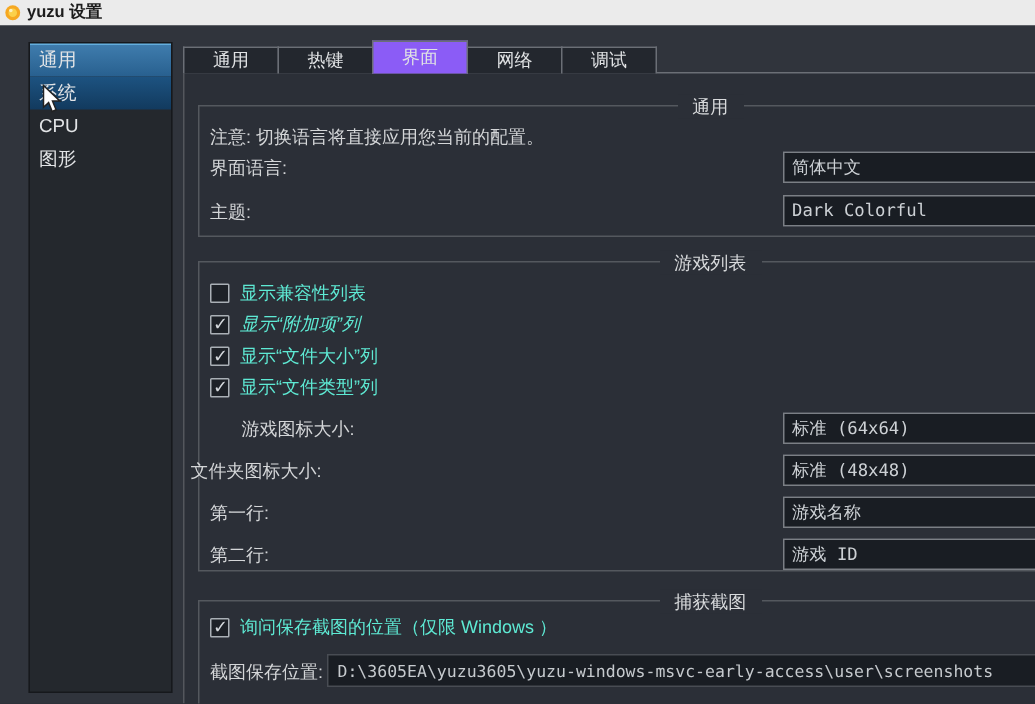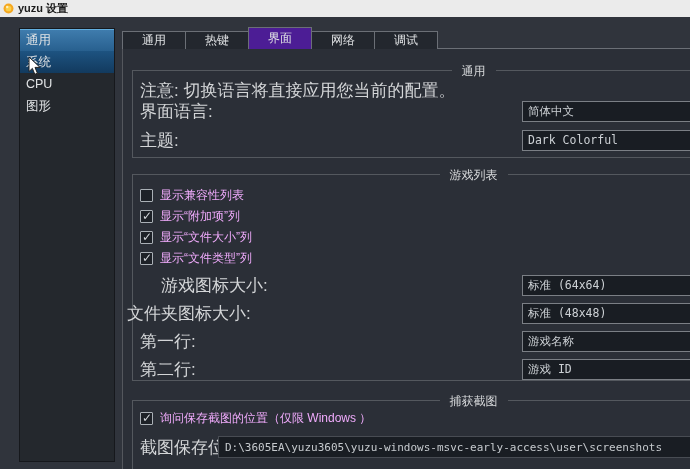--- a/index.html
+++ b/index.html
@@ -37,38 +37,38 @@
   .side-item.hov { background:linear-gradient(#1d5381,#123a5e); }
 
   
   .tab {
     position:absolute; top:31px; height:18px; width:64px;
     background:#23272e; border:1px solid #6b6f76; border-bottom:none;
     font-size:12px; color:#e0e2e4; text-align:center; line-height:17px;
     z-index:1; white-space:nowrap;
   }
   .tab.active {
-    top:27px; height:22px; line-height:21px; background:#4c1d95; z-index:3;
+    top:27px; height:22px; line-height:21px; background:#8b5cf6; z-index:3;
   }
   .panel {
     position:absolute; left:122px; top:48px; width:700px; height:421px;
     background:#2b2f37; border-top:1px solid #6b6f76; border-left:1px solid #54575d;
     z-index:0;
   }
   
   .group {
     position:absolute; border:1px solid #54585e; width:683px;
   }
   .group-title {
     position:absolute; top:-8px; left:50%; transform:translateX(-50%);
     background:#2b2f37; padding:0 10px; font-size:12px; color:#d8dadc;
     line-height:16px; white-space:nowrap; z-index:2;
   }
   .lbl {
-    position:absolute; font-size:17px; color:#d4d6d8; line-height:14px; white-space:nowrap;
+    position:absolute; font-size:12px; color:#d4d6d8; line-height:14px; white-space:nowrap;
   }
   .note { color:#d4d6d8; }
   .combo {
     position:absolute; left:522px; width:285px; height:21px;
     background:#191d23; border:1px solid #7b7f85;
     font-family:"DejaVu Sans Mono","Liberation Mono",monospace;
     font-size:11.5px; color:#cdd1d5; line-height:19px; padding-left:5px;
     white-space:nowrap; overflow:hidden;
   }
   .cb-row {
@@ -76,21 +76,21 @@
   }
   .cb {
     width:13px; height:13px; flex:0 0 auto;
     background:#1d2127; border:1px solid #aab0b6; border-radius:1px;
     position:relative;
   }
   .cb.checked::after {
     content:"✓"; position:absolute; left:1px; top:-2px;
     font-size:12px; color:#d4d8dc; font-weight:bold;
   }
-  .cb-label { font-size:12px; color:#f0abfc; white-space:nowrap; }
+  .cb-label { font-size:12px; color:#5eead4; white-space:nowrap; }
   .path-input {
     position:absolute; left:218px; top:436px; width:589px; height:22px;
     background:#191d23; border:1px solid #484c53;
     font-family:"DejaVu Sans Mono","Liberation Mono",monospace;
     font-size:11px; color:#c6cace; padding-left:6px;
   }
   .cursor { position:absolute; left:28px; top:56px; z-index:10; }
 </style>
 </head>
 <body>
@@ -130,21 +130,21 @@
 <div class="lbl" style="left:140px; top:134px;">主题:</div>
 <div class="combo" style="top:130px;">Dark Colorful</div>
 
 <div class="group" style="left:132px; top:174px; height:207px;">
   <div class="group-title">游戏列表</div>
 </div>
 <div class="cb-row" style="left:140px; top:188px;">
   <span class="cb"></span>
   <span class="cb-label">显示兼容性列表</span>
 </div>
-<div class="cb-row" style="left:140px; top:209px;">
+<div class="cb-row" style="left:140px; top:209px;font-style:italic;">
   <span class="cb checked"></span>
   <span class="cb-label">显示“附加项”列</span>
 </div>
 <div class="cb-row" style="left:140px; top:230px;">
   <span class="cb checked"></span>
   <span class="cb-label">显示“文件大小”列</span>
 </div>
 <div class="cb-row" style="left:140px; top:251px;">
   <span class="cb checked"></span>
   <span class="cb-label">显示“文件类型”列</span>

